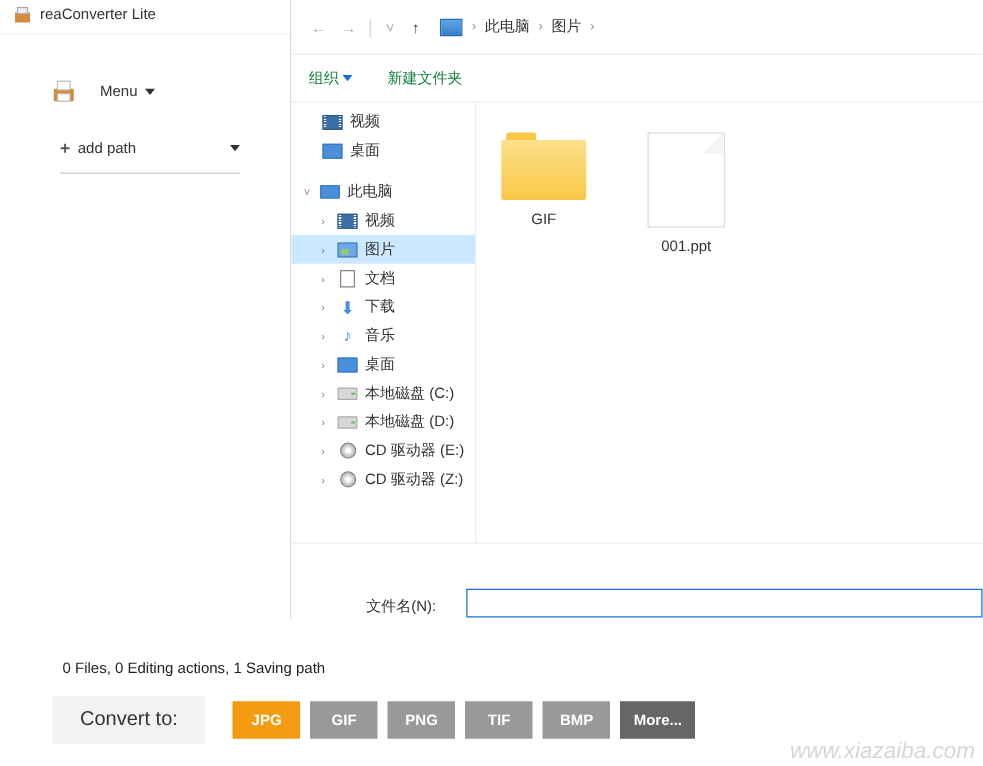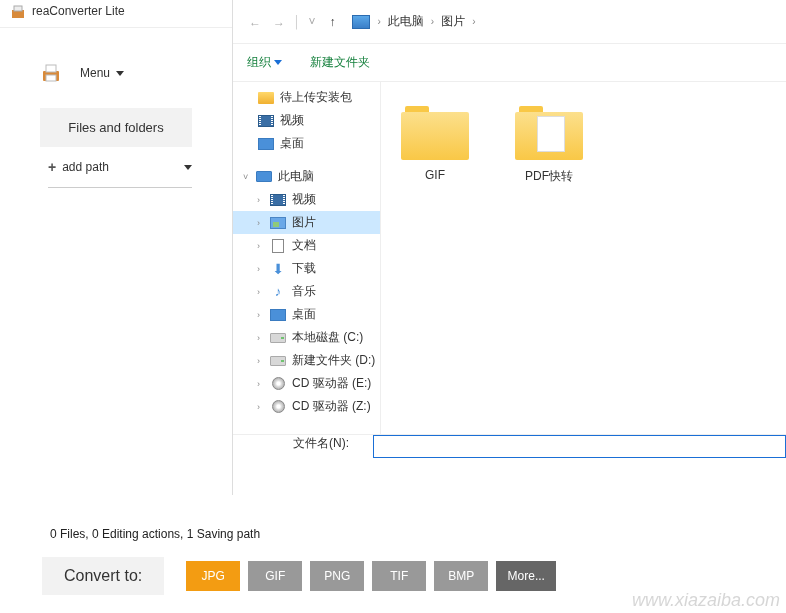--- a/index.html
+++ b/index.html
@@ -57,30 +57,30 @@
     .grid-item { width: 72px; text-align: center; cursor: pointer; }
     .folder-big { width: 68px; height: 54px; margin: 0 auto 8px; position: relative; }
     .folder-big::before { content: ""; position: absolute; top: 0; left: 4px; width: 24px; height: 10px; background: #f9c846; border-radius: 2px 2px 0 0; }
     .folder-big::after { content: ""; position: absolute; top: 6px; left: 0; width: 68px; height: 48px; background: linear-gradient(#fce08c,#f9c846); border-radius: 2px; }
     .folder-big.has-doc::after { background: linear-gradient(#fce08c,#f9c846); }
     .folder-doc { position: absolute; top: 10px; left: 22px; width: 28px; height: 36px; background: #fff; border: 1px solid #ddd; z-index: 1; }
     .file-big { width: 62px; height: 76px; margin: 0 auto 8px; background: #fff; border: 1px solid #ddd; position: relative; }
     .file-big::after { content: ""; position: absolute; top: 0; right: 0; width: 16px; height: 16px; background: linear-gradient(135deg, transparent 48%, #ddd 50%, #f5f5f5 52%); }
     .grid-label { font-size: 12px; color: #333; word-break: break-all; }
     
-    .filename-row { height: 60px; display: flex; align-items: flex-start; padding: 0 0 0 60px; border-top: 1px solid #eee; gap: 16px; }
+    .filename-row { height: 60px; display: flex; align-items: flex-end; padding: 0 0 0 60px; border-top: 1px solid #eee; gap: 16px; }
     .filename-label { margin-right: 8px; }
     .filename-input { flex: 1; height: 23px; border: 1px solid #1a6fd6; padding: 0 4px; outline: none; }
     
     
     .bottom-area { position: absolute; bottom: 0; left: 0; width: 642px; }
     .status-line { padding: 0 50px 16px; font-size: 12px; color: #222; }
     .convert-row { display: flex; align-items: center; padding: 0 42px 18px; gap: 8px; }
     .convert-label { background: #f2f2f2; padding: 10px 22px; font-size: 16px; margin-right: 14px; }
-    .fmt-btn { width: 54px; height: 30px; background: #999; color: #fff; border: none; font-size: 12px; cursor: pointer; }
+    .fmt-btn { width: 54px; height: 30px; background: #999; color: #fff; border: none; font-size: 12px; cursor: pointer; font-weight: bold; }
     .fmt-btn.active { background: #f39c12; }
     .fmt-btn.more { background: #666; width: 60px; }
     .start-btn { margin-left: auto; width: 112px; height: 32px; background: #6fbf3b; color: #fff; border: none; font-size: 14px; cursor: pointer; }
     .watermark { position: absolute; right: 6px; bottom: 2px; color: rgba(120,120,120,.3); font-size: 18px; font-style: italic; }
   </style>
 </head>
 <body>
 
 <div class="app-panel">
   <div class="app-title">
@@ -93,23 +93,20 @@
   <div class="menu-row">
     <svg width="22" height="22" viewBox="0 0 22 22">
         <rect x="3" y="9" width="16" height="10" rx="1" fill="#d88a3a"></rect>
         <rect x="6" y="3" width="10" height="7" fill="#fff" stroke="#bbb"></rect>
         <rect x="6" y="13" width="10" height="6" fill="#fff" stroke="#bbb"></rect>
       </svg>
     <div class="menu-btn" style="margin-left:18px">
       <span>Menu</span>
       <span class="caret"></span>
     </div>
-  </div>
-  <div class="files-folders">
-    <span>Files and folders</span>
   </div>
   <div class="add-files">
     <span class="plus">+</span>
     <span>add path</span>
     <span class="caret" style="margin-left:auto"></span>
   </div>
 </div>
 
 <div class="file-dialog">
   <div class="nav-bar">
@@ -133,26 +130,20 @@
       <span class="caret sm-caret"></span>
     </div>
     <div class="tool-link">
       <span>新建文件夹</span>
     </div>
   </div>
   <div class="dialog-body">
     <div class="tree">
       <div class="tree-item">
           <span class="tree-icon">
-            <span class="folder-ico"></span>
-          </span>
-          <span>待上传安装包</span>
-        </div>
-      <div class="tree-item">
-          <span class="tree-icon">
             <span class="video-ico"></span>
           </span>
           <span>视频</span>
         </div>
       <div class="tree-item">
           <span class="tree-icon">
             <span class="desktop-ico"></span>
           </span>
           <span>桌面</span>
         </div>
@@ -207,21 +198,21 @@
           <span class="tree-icon">
             <span class="drive-ico"></span>
           </span>
           <span>本地磁盘 (C:)</span>
         </div>
       <div class="tree-item">
           <span class="tree-exp">›</span>
           <span class="tree-icon">
             <span class="drive-ico"></span>
           </span>
-          <span>新建文件夹 (D:)</span>
+          <span>本地磁盘 (D:)</span>
         </div>
       <div class="tree-item">
           <span class="tree-exp">›</span>
           <span class="tree-icon">
             <span class="cd-ico"></span>
           </span>
           <span>CD 驱动器 (E:)</span>
         </div>
       <div class="tree-item">
           <span class="tree-exp">›</span>
@@ -230,24 +221,22 @@
           </span>
           <span>CD 驱动器 (Z:)</span>
         </div>
     </div>
     <div class="file-grid">
       <div class="grid-item">
           <div class="folder-big"></div>
           <div class="grid-label">GIF</div>
         </div>
       <div class="grid-item">
-          <div class="folder-big has-doc">
-            <div class="folder-doc"></div>
-          </div>
-          <div class="grid-label">PDF快转</div>
+          <div class="file-big"></div>
+          <div class="grid-label">001.ppt</div>
         </div>
     </div>
   </div>
   <div class="filename-row">
     <span class="filename-label">文件名(N):</span>
     <input class="filename-input" value="" style="">
   </div>
 </div>
 
 <div class="bottom-area">

